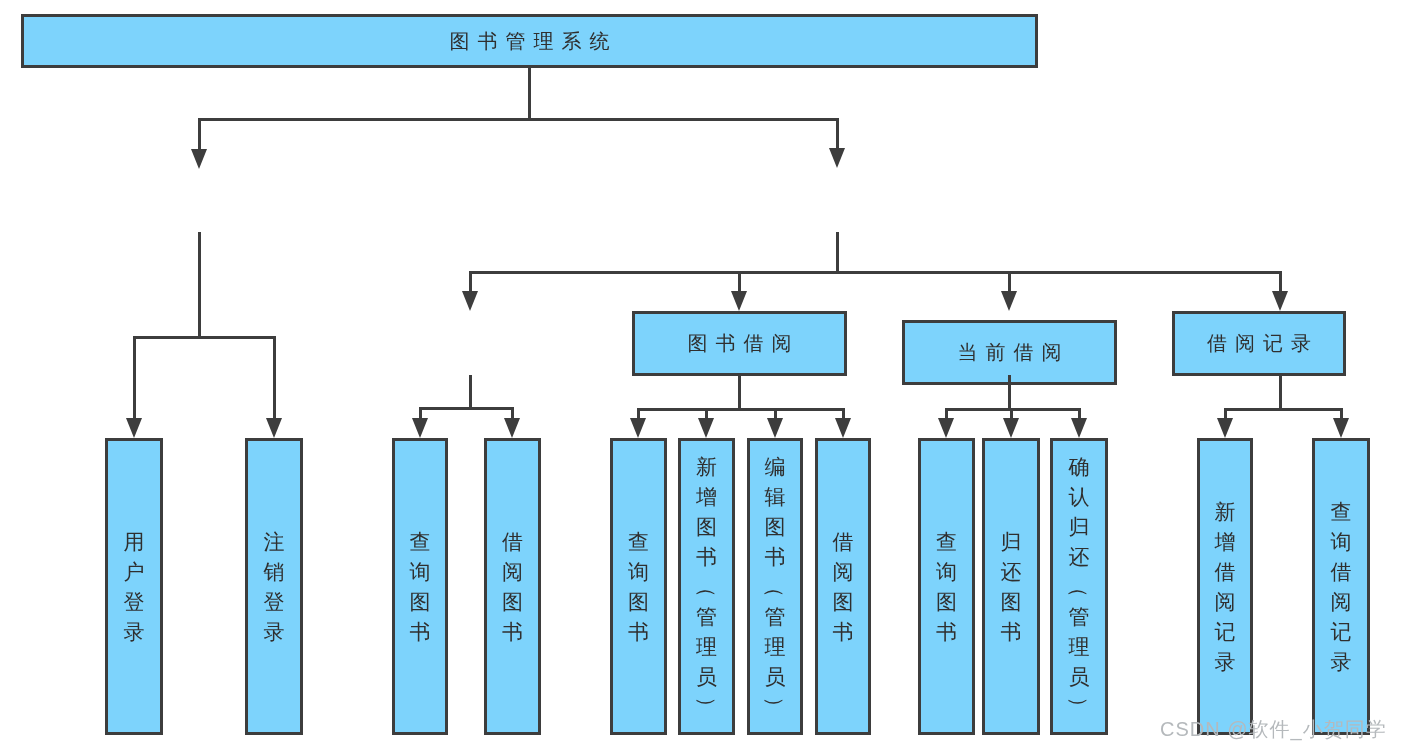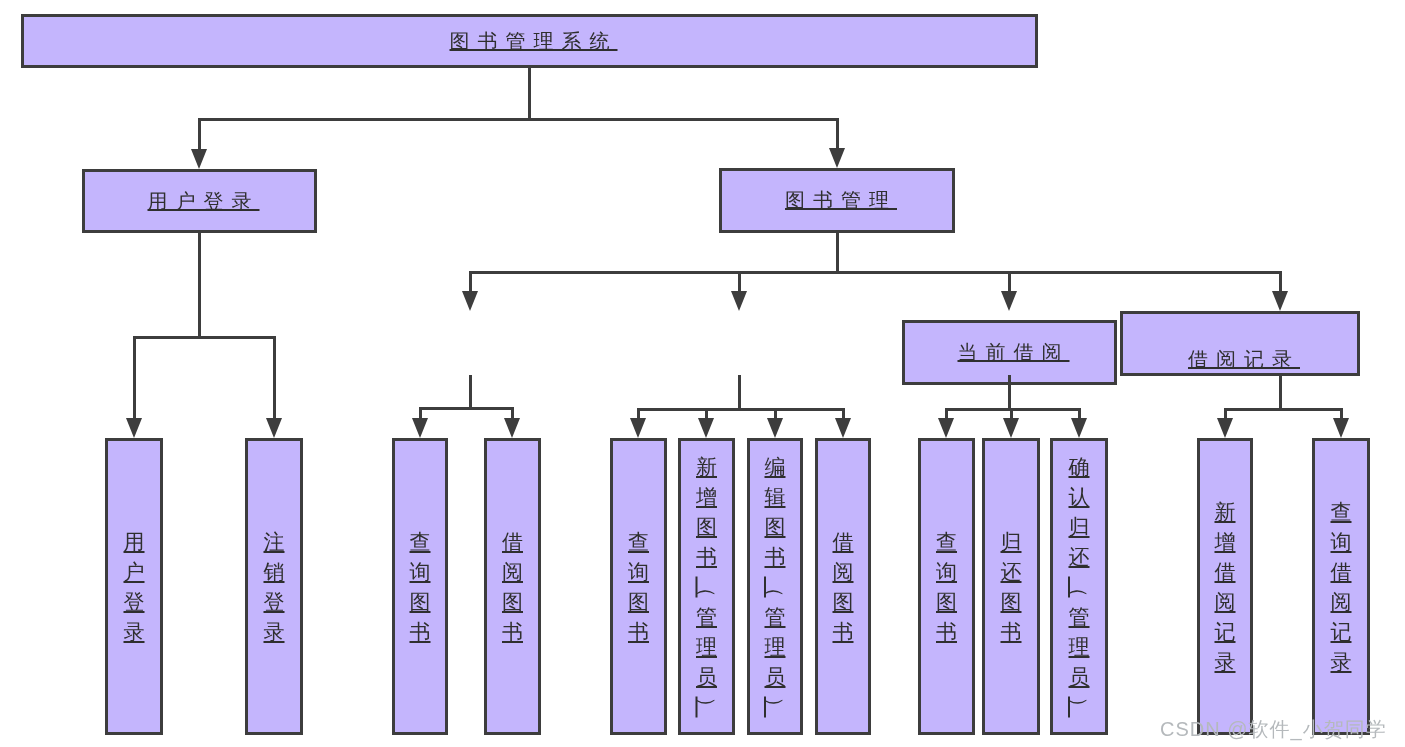--- a/index.html
+++ b/index.html
@@ -2,23 +2,22 @@
 <html><head>
 <meta charset="utf-8">
 <style>
   html,body{margin:0;padding:0;background:#ffffff;}
   #canvas{
     position:relative;width:1405px;height:747px;background:var(--bg,#fff);
     font-family:"Liberation Sans","DejaVu Sans",sans-serif;overflow:hidden;
   }
   .node{
     position:absolute;box-sizing:border-box;border:3px solid var(--line,#3d3d3d);
-    background:#c4b5fd;display:flex;align-items:center;justify-content:center;
+    background:#7dd3fc;display:flex;align-items:center;justify-content:center;
     color:var(--text,#2f2f2f);
-    text-decoration:underline;
   }
   .hnode .label{
     font-size:20px;letter-spacing:8px;margin-right:-8px;white-space:nowrap;
   }
   .vnode{flex-direction:column;}
   .vnode .label{
     display:flex;flex-direction:column;align-items:center;justify-content:center;
     width:100%;height:100%;
   }
   .vnode .ch{
@@ -37,46 +36,43 @@
   }
 </style>
 </head>
 <body>
 
 <div id="canvas" style="--line: #3d3d3d; --text: #2f2f2f; --wm: #b5b9bc; --bg: #ffffff;">
   <div class="watermark">CSDN @软件_小贺同学</div>
 <div class="node hnode" style="left: 21px; top: 14px; width: 1017px; height: 54px;">
       <span class="label">图书管理系统</span>
     </div>
-    <div class="node hnode" style="left: 82px; top: 169px; width: 235px; height: 64px;">
-      <span class="label">用户登录</span>
-    </div>
-    <div class="node hnode" style="left: 719px; top: 168px; width: 236px; height: 65px;">
-      <span class="label">图书管理</span>
-    </div>
     <div class="node vnode" style="left: 105px; top: 438px; width: 58px; height: 297px;">
       <span class="label">
         <div class="ch">用</div>
         <div class="ch">户</div>
         <div class="ch">登</div>
         <div class="ch">录</div>
       </span>
     </div>
     <div class="node vnode" style="left: 245px; top: 438px; width: 58px; height: 297px;">
       <span class="label">
         <div class="ch">注</div>
         <div class="ch">销</div>
         <div class="ch">登</div>
         <div class="ch">录</div>
       </span>
     </div>
+    <div class="node hnode" style="left: 632px; top: 311px; width: 215px; height: 65px;">
+      <span class="label">图书借阅</span>
+    </div>
     <div class="node hnode" style="left: 902px; top: 320px; width: 215px; height: 65px;">
       <span class="label">当前借阅</span>
     </div>
-    <div class="node hnode" style="left: 1120px; top: 311px; width: 240px; height: 65px; align-items: flex-end;">
+    <div class="node hnode" style="left: 1172px; top: 311px; width: 174px; height: 65px;">
       <span class="label">借阅记录</span>
     </div>
     <div class="node vnode" style="left: 392px; top: 438px; width: 56px; height: 297px;">
       <span class="label">
         <div class="ch">查</div>
         <div class="ch">询</div>
         <div class="ch">图</div>
         <div class="ch">书</div>
       </span>
     </div>

